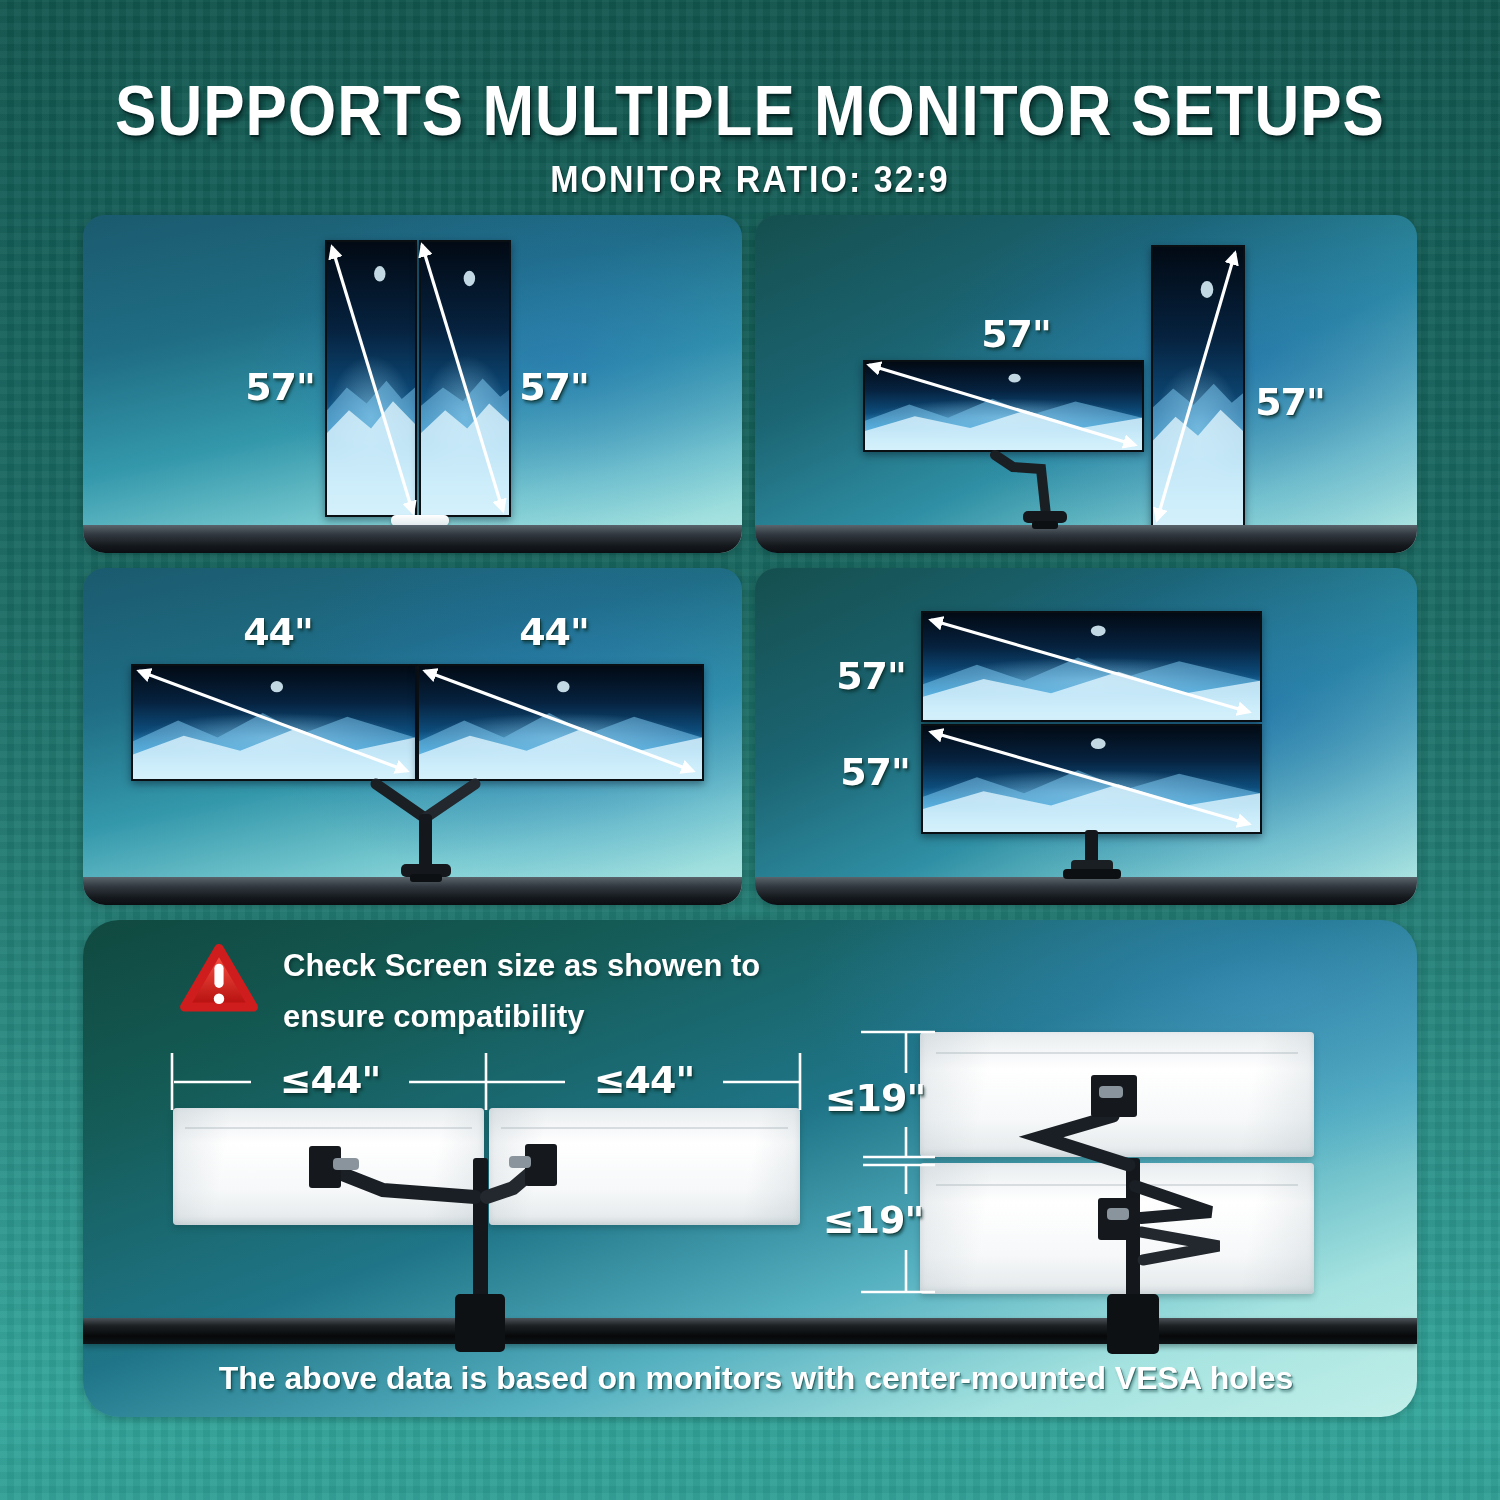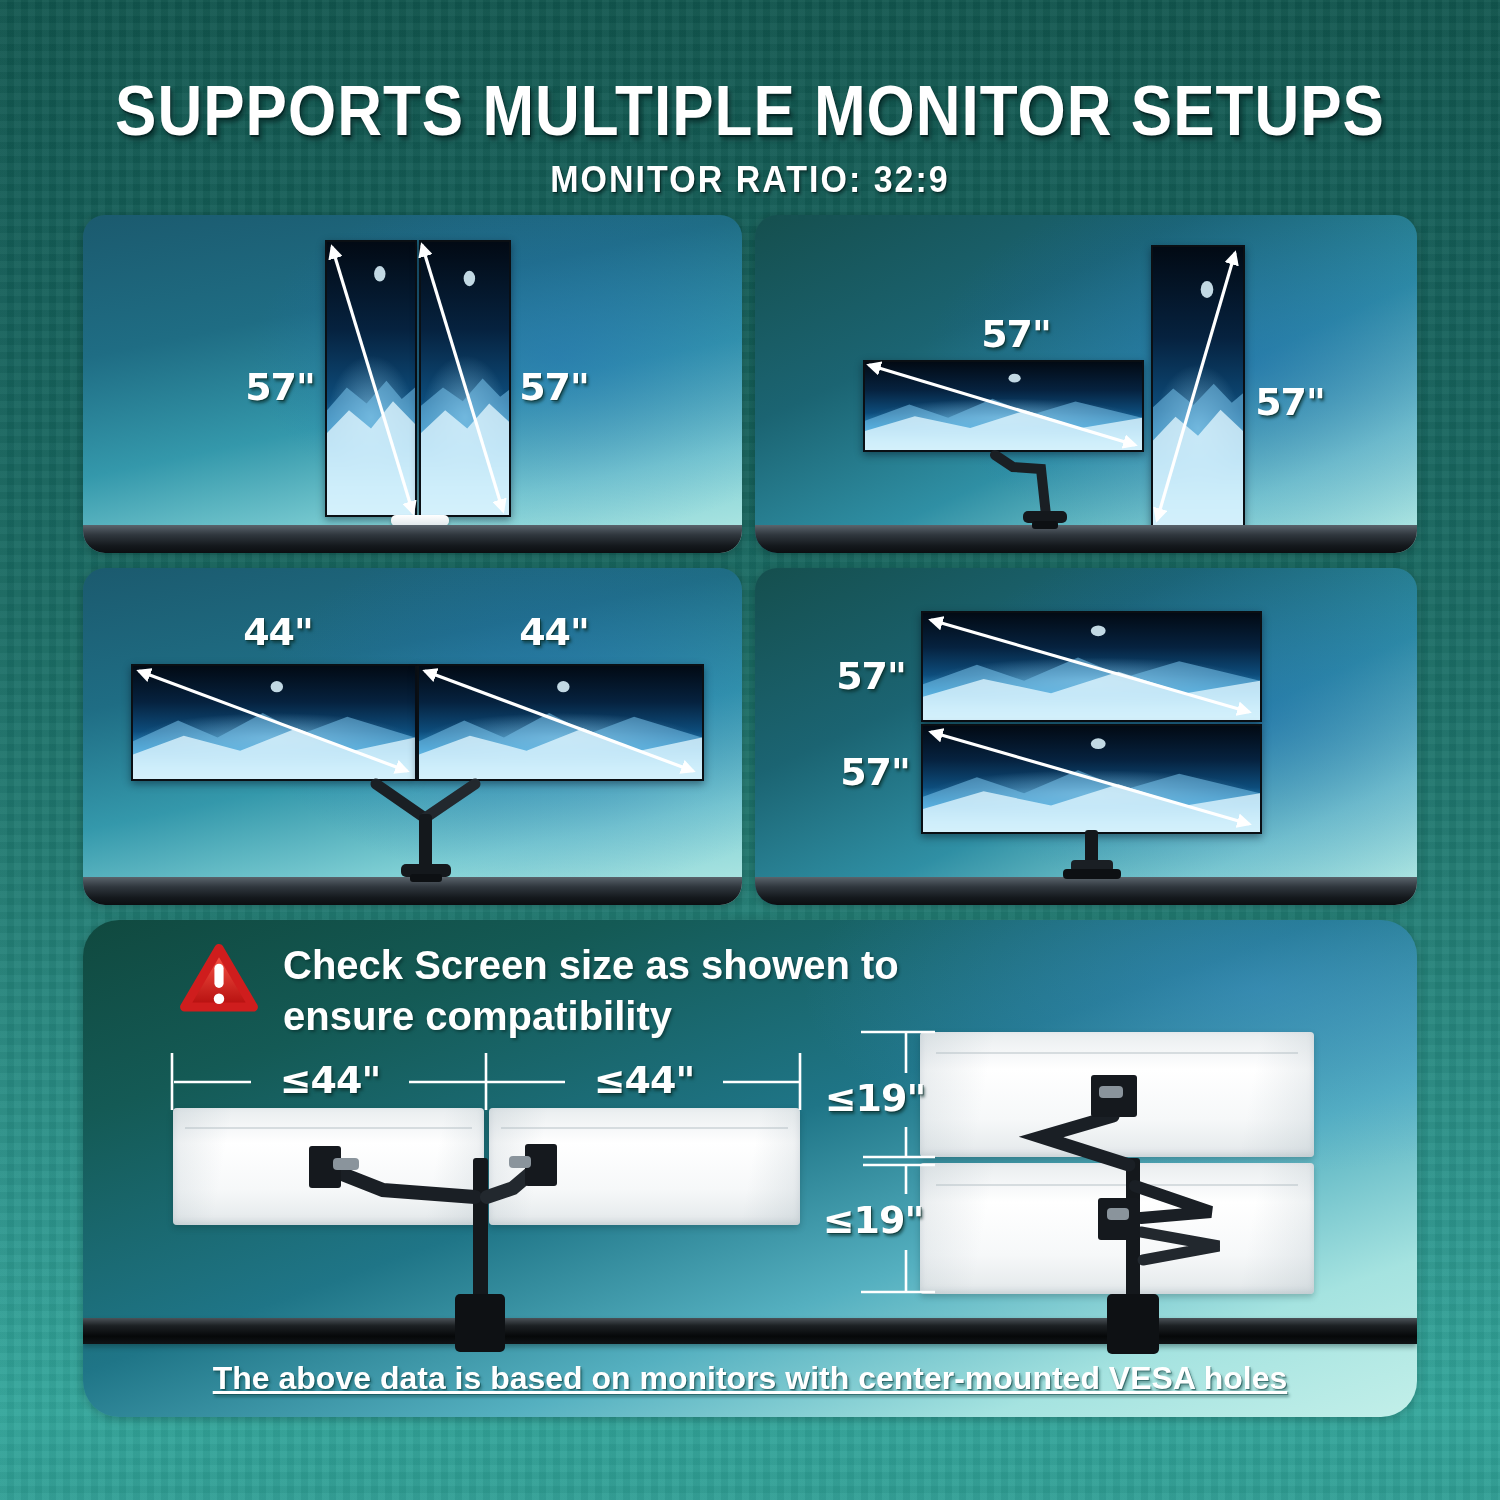--- a/index.html
+++ b/index.html
@@ -37,31 +37,31 @@
     background:linear-gradient(180deg,#5a646c 0%,#30373e 35%,#14181c 75%,#0b0e11 100%);}
   .screen{position:absolute;border:2px solid #0a0f14;box-shadow:0 3px 8px rgba(0,10,25,.45);
     background:
       radial-gradient(70% 32% at 50% 64%,rgba(170,225,250,.55) 0%,rgba(170,225,250,0) 70%),
       linear-gradient(180deg,#020a14 0%,#06223f 32%,#0d4d7c 58%,#2f93c9 75%,#9adcf0 90%,#cff1f8 100%);}
   .screen svg.art{position:absolute;inset:0;width:100%;height:100%;}
   .dim{position:absolute;width:160px;text-align:center;color:#fff;font-family:"DejaVu Sans",sans-serif;font-weight:bold;
     font-size:38px;letter-spacing:-1px;text-shadow:2px 3px 3px rgba(8,45,42,.6),1px 1px 0 rgba(8,45,42,.55);}
   .overlay{position:absolute;inset:0;pointer-events:none;}
   .base-bar{position:absolute;background:linear-gradient(180deg,#ffffff,#dfe7ea);border-radius:5px;box-shadow:0 2px 3px rgba(0,20,20,.3);}
-  .warn-text{position:absolute;color:#fff;font-weight:bold;font-size:40px;line-height:39px;
+  .warn-text{position:absolute;color:#fff;font-weight:bold;font-size:31px;line-height:39px;
     text-shadow:2px 2px 3px rgba(6,40,38,.55);}
   .white-mon{position:absolute;background:linear-gradient(180deg,#e9edef 0%,#ffffff 30%,#f6f8f9 70%,#e3e8ea 100%);
     border-radius:4px;box-shadow:inset 0 -3px 6px rgba(120,140,150,.25),0 3px 6px rgba(10,40,40,.25);}
   .white-mon::before{content:"";position:absolute;left:4%;right:4%;top:16%;height:2px;background:#d6dcdf;}
   .white-mon::after{content:"";position:absolute;inset:0;border-radius:4px;
     background:linear-gradient(100deg,rgba(170,185,192,.28) 0%,rgba(255,255,255,0) 18%,rgba(255,255,255,0) 82%,rgba(170,185,192,.28) 100%);}
   .rail{position:absolute;left:0;right:0;top:398px;height:26px;
     background:linear-gradient(180deg,#4b5258 0%,#1c2023 30%,#060809 70%,#101316 100%);box-shadow:0 3px 5px rgba(10,40,40,.4);}
-  .footnote{position:absolute;left:0;width:100%;top:440px;text-align:center;color:#fff;font-weight:bold;font-size:32px;
-    text-shadow:2px 3px 3px rgba(8,60,60,.45),1px 1px 0 rgba(8,60,60,.5);text-decoration:underline;}
+  .footnote{position:absolute;left:6px;width:100%;top:440px;text-align:center;color:#fff;font-weight:bold;font-size:32px;
+    text-shadow:2px 3px 3px rgba(8,60,60,.45),1px 1px 0 rgba(8,60,60,.5);}
 </style>
 </head>
 <body>
 
 <div class="page">
 
   <div class="hdr">
     <div class="title">SUPPORTS MULTIPLE MONITOR SETUPS</div>
     <div class="subtitle">MONITOR RATIO: 32:9</div>
   </div>

